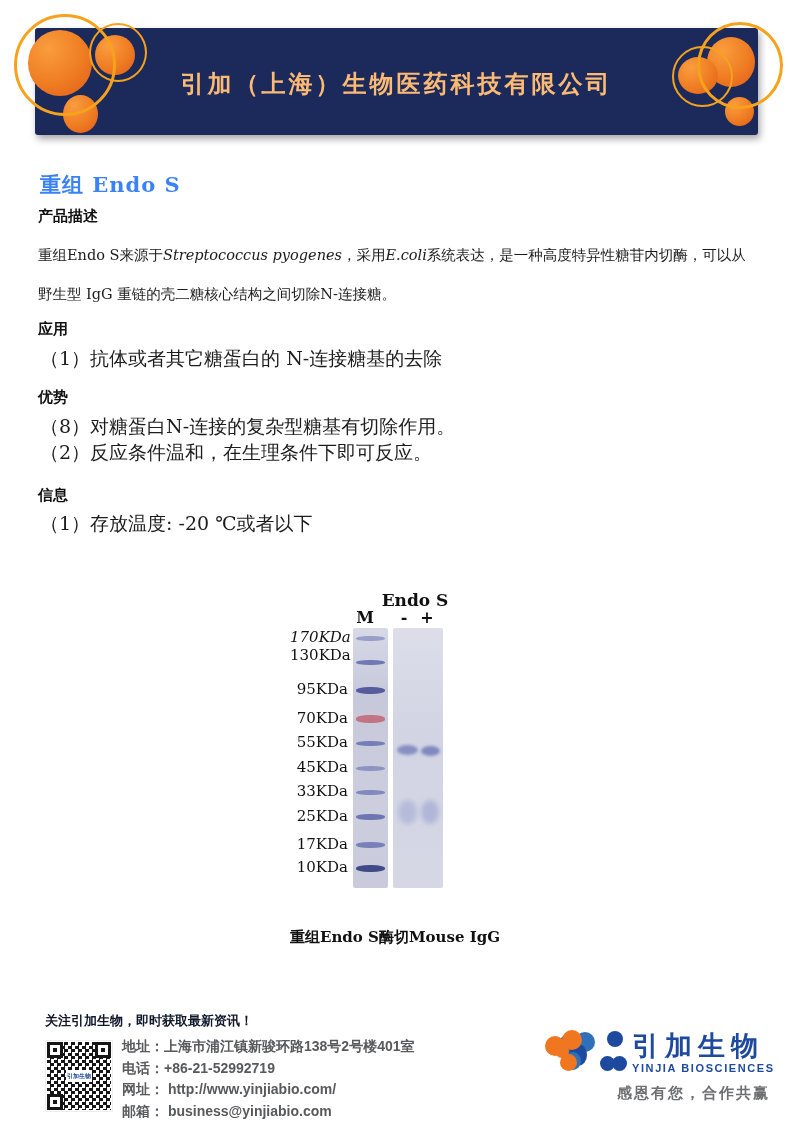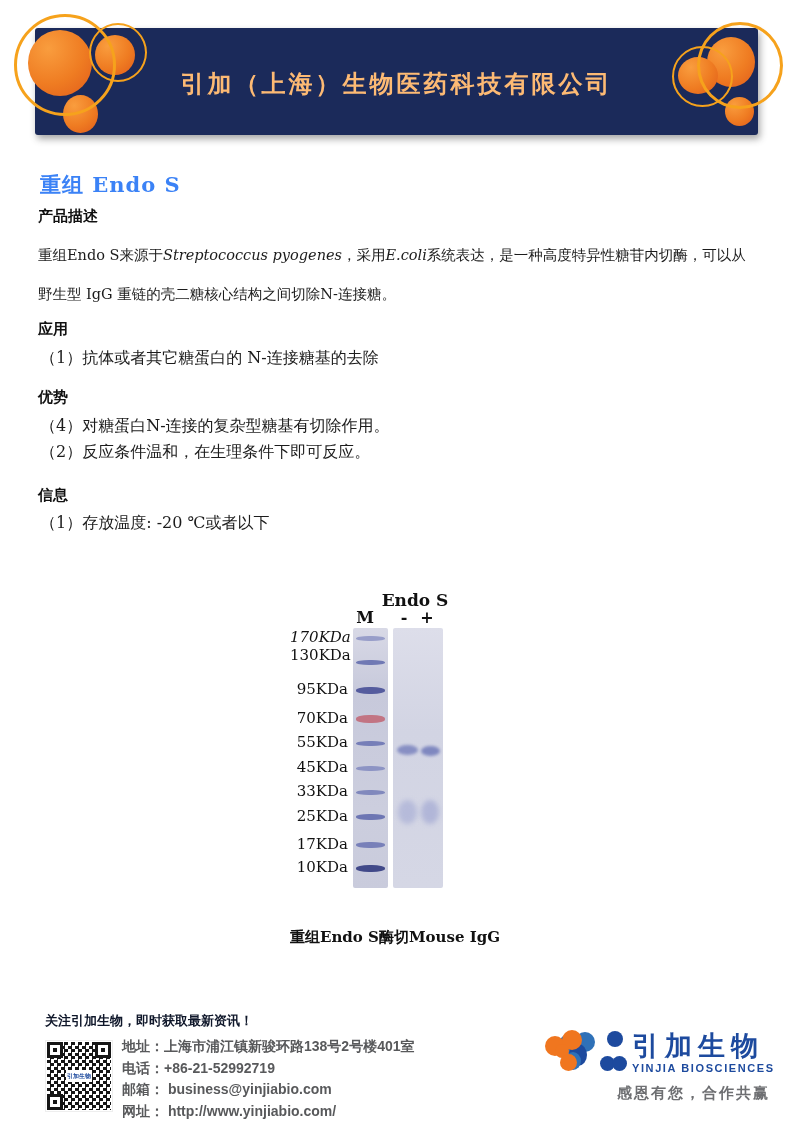--- a/index.html
+++ b/index.html
@@ -22,21 +22,21 @@
   .c5{left:678px;top:57px;width:40px;height:37px;}
   .c6{left:725px;top:97px;width:29px;height:29px;}
   .ring3{left:697px;top:22px;width:80px;height:81px;}
   .ring4{left:672px;top:46px;width:57px;height:57px;border-width:2.5px;}
 
   
   .product-title{position:absolute;left:40px;top:171px;font-size:21px;font-weight:bold;color:#3b82f6;letter-spacing:1px;}
   .sec-h{position:absolute;left:38px;font-size:15px;font-weight:bold;color:#111;}
   .para{position:absolute;left:38px;top:236px;width:718px;font-size:14.5px;line-height:39px;color:#1c1c1c;}
   .it{font-style:italic;}
-  .list{position:absolute;left:40px;width:718px;font-size:16px;line-height:26px;color:#1c1c1c;}
+  .list{position:absolute;left:40px;width:718px;font-size:19px;line-height:26px;color:#1c1c1c;}
   .list div{margin:0;}
 
   
   .gel-figure{position:absolute;left:290px;top:590px;width:210px;height:312px;}
   .gel-title{position:absolute;left:85px;top:0;width:80px;text-align:center;font-size:17px;font-weight:bold;color:#111;}
   .lane-head{position:absolute;top:18px;font-size:16px;font-weight:bold;color:#111;text-align:center;}
   .lh-m{left:63px;width:24px;}
   .lh-minus{left:104px;width:20px;}
   .lh-plus{left:127px;width:20px;}
   .marker-lane{position:absolute;left:63px;top:38px;width:35px;height:260px;border-radius:2px;
@@ -98,21 +98,21 @@
   <div class="sec-h" style="top:207px;">产品描述</div>
   <div class="para"><span>重组Endo S来源于</span><span class="it">Streptococcus pyogenes</span><span>，采用</span><span class="it">E.coli</span><span>系统表达，是一种高度特异性糖苷内切酶，可以从野生型 IgG 重链的壳二糖核心结构之间切除N-连接糖。</span></div>
 
   <div class="sec-h" style="top:320px;">应用</div>
   <div class="list" style="top:345px;">
     <div>（1）抗体或者其它糖蛋白的  N-连接糖基的去除</div>
   </div>
 
   <div class="sec-h" style="top:388px;">优势</div>
   <div class="list" style="top:413px;">
-    <div>（4）对糖蛋白N-连接的复杂型糖基有切除作用。</div>
+    <div>（8）对糖蛋白N-连接的复杂型糖基有切除作用。</div>
     <div>（2）反应条件温和，在生理条件下即可反应。</div>
   </div>
 
   <div class="sec-h" style="top:486px;">信息</div>
   <div class="list" style="top:510px;">
     <div>（1）存放温度: -20 ℃或者以下</div>
   </div>
 
   <div class="gel-figure">
     <div class="gel-title">Endo S</div>
@@ -158,22 +158,22 @@
     <div class="qr-pattern"></div>
     <div class="finder f-tl"></div>
     <div class="finder f-tr"></div>
     <div class="finder f-bl"></div>
     <div class="qr-center">引加生物</div>
   </div>
 
   <div class="contact">
     <div>地址：上海市浦江镇新骏环路138号2号楼401室</div>
     <div>电话：+86-21-52992719</div>
+    <div>网址：  http://www.yinjiabio.com/</div>
     <div>邮箱：  business@yinjiabio.com</div>
-    <div>网址：  http://www.yinjiabio.com/</div>
   </div>
 
   <div class="logo-mark">
     <div class="lm lm-b1" style="left:14px;top:4px;width:20px;height:20px;"></div>
     <div class="lm lm-b1" style="left:30px;top:2px;width:20px;height:20px;"></div>
     <div class="lm lm-b2" style="left:24px;top:14px;width:18px;height:22px;"></div>
     <div class="lm lm-b1" style="left:20px;top:22px;width:16px;height:18px;"></div>
     <div class="lm lm-o" style="left:0px;top:6px;width:20px;height:20px;"></div>
     <div class="lm lm-o" style="left:17px;top:0px;width:20px;height:20px;"></div>
     <div class="lm lm-o" style="left:10px;top:14px;width:14px;height:14px;"></div>

